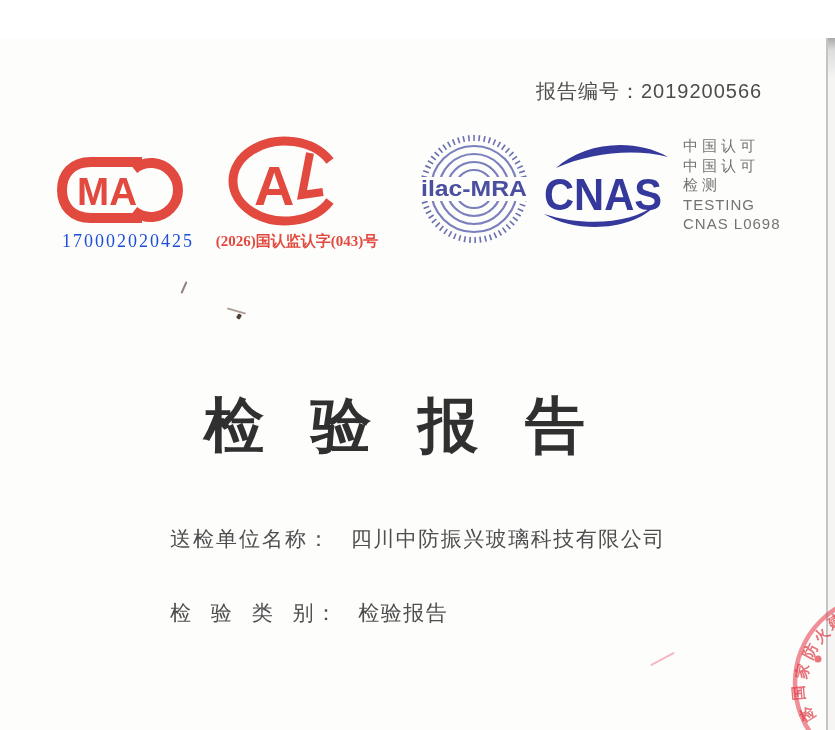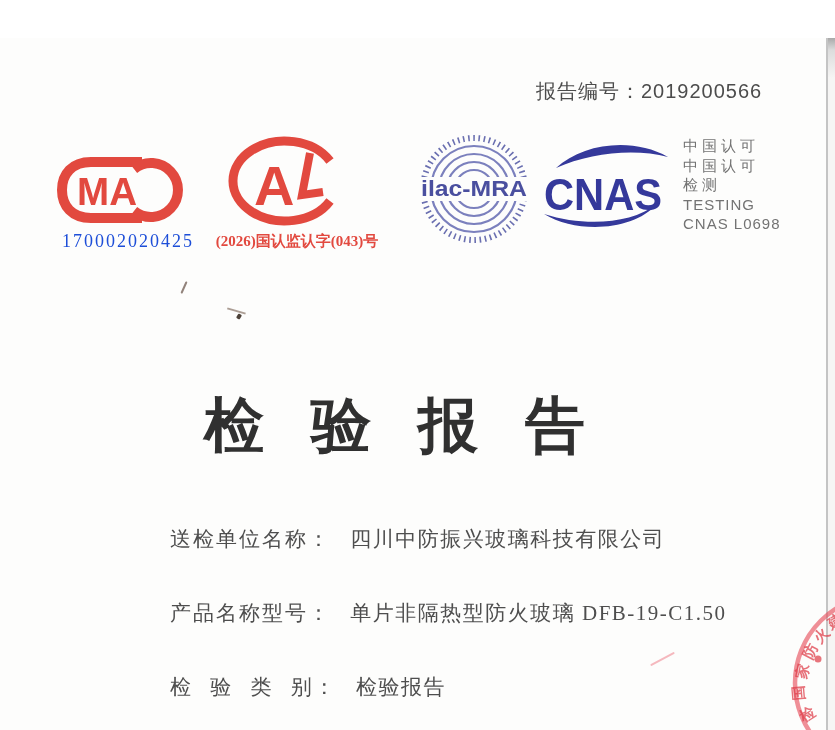--- a/index.html
+++ b/index.html
@@ -31,21 +31,21 @@
                 white-space:nowrap; }
   .cnas-text .cn   { letter-spacing:4px; }
   .cnas-text .bold { font-weight:normal; letter-spacing:1px; }
 
   .title {
     left:204px; top:348px; font-size:60px; font-weight:bold; color:#303030;
     letter-spacing:47px; white-space:nowrap;
   }
 
   .fields { left:170px; top:487px; }
-  .field-row { margin-bottom:43px; font-size:21px; color:#4e4e4e; white-space:nowrap; height:31px;font-family:Liberation Serif, serif; }
+  .field-row { margin-bottom:43px; font-size:21px; color:#4e4e4e; white-space:nowrap; height:31px; }
   .field-label { letter-spacing:2px; word-spacing:10px; }
   .field-value { margin-left:14px; letter-spacing:1.5px; }
 
   
   .edge-strip { left:828px; top:0; width:7px; height:730px;
     background:linear-gradient(180deg,#a9a9a9 0,#dcdcdc 12px,#f6f5f4 40px,#f6f5f4 100%); }
   .edge-line  { left:826px; top:0; width:2px; height:730px; background:#c4c4c4; }
   .stamp-svg  { left:768px; top:543px; z-index:5; }
   .scratch-1  { left:183px; top:243px; width:2px; height:13px; background:#6e5a50;
                 transform:rotate(24deg); border-radius:2px; opacity:.75; }
@@ -105,24 +105,20 @@
   </div>
 
   <div class="abs title">检验报告</div>
 
   <div class="abs fields">
     <div class="field-row">
       <span class="field-label">送检单位名称：</span>
       <span class="field-value">四川中防振兴玻璃科技有限公司</span>
     </div>
     <div class="field-row">
-      <span class="field-label">产品名称型号：</span>
-      <span class="field-value">单片非隔热型防火玻璃 DFB-19-C1.50</span>
-    </div>
-    <div class="field-row">
       <span class="field-label">检 验 类 别：</span>
       <span class="field-value">检验报告</span>
     </div>
   </div>
 
   <div class="abs edge-strip"></div>
   <div class="abs edge-line"></div>
   <div class="abs scratch-1"></div>
   <div class="abs scratch-2"></div>
   <div class="abs scratch-2-dot"></div>

